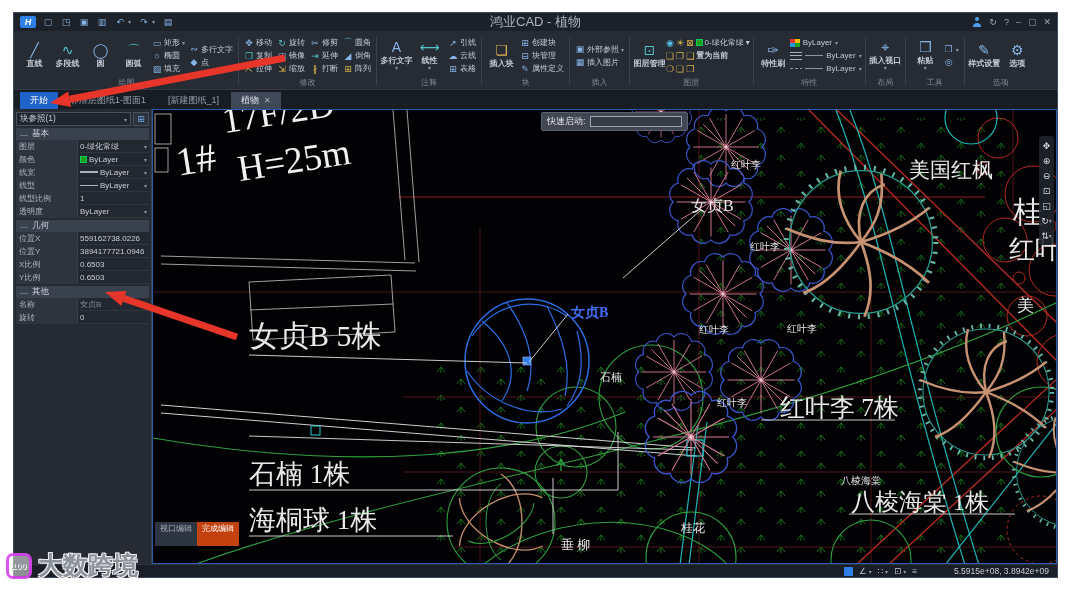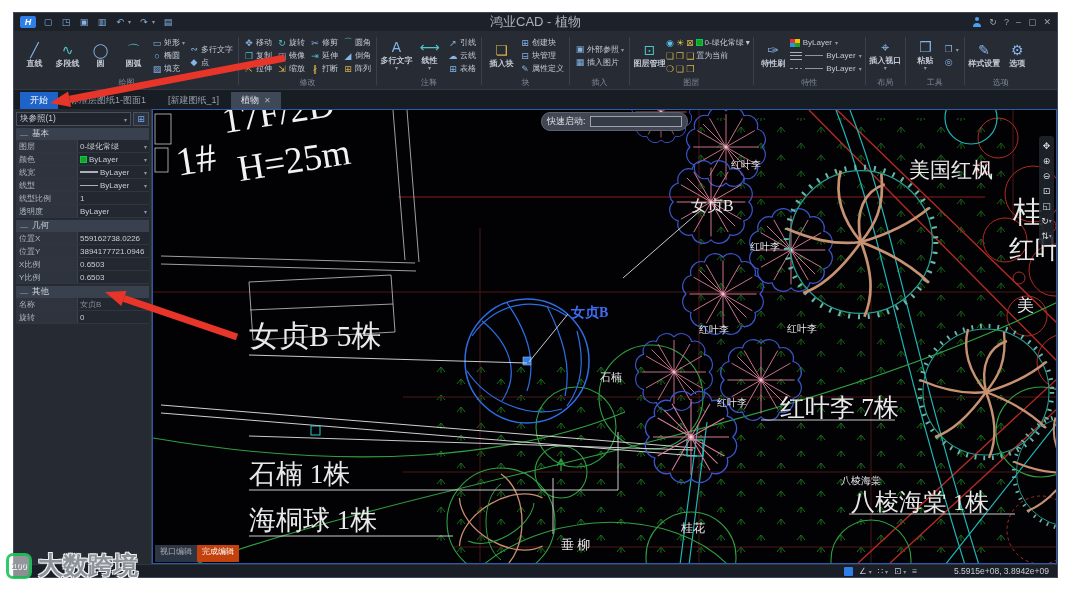--- a/index.html
+++ b/index.html
@@ -87,40 +87,40 @@
   .bigtext{position:absolute;left:8px;top:2px;width:240px;height:140px;transform:rotate(-9deg);
            transform-origin:20px 30px;color:#f2f2f2;z-index:2;
            font-family:"Liberation Serif","DejaVu Serif",serif}
   .bigtext span{position:absolute;white-space:nowrap}
   .bt1{left:12px;top:26px;font-size:40px}
   .bt2{left:64px;top:-6px;font-size:37px}
   .bt3{left:72px;top:44px;font-size:37px}
   #labels{position:absolute;inset:0;z-index:3;pointer-events:none}
   .cl{position:absolute;white-space:nowrap;color:#e9e9e9;font-family:"Liberation Serif","DejaVu Serif",serif}
   .qlaunch{position:absolute;left:388px;top:2px;height:19px;background:rgba(68,74,86,.95);border:1px solid #5a6170;
-           border-radius:9px;display:flex;align-items:center;gap:4px;padding:0 5px;font-size:9px;color:#e0e3e8;z-index:4}
+           border-radius:2px;display:flex;align-items:center;gap:4px;padding:0 5px;font-size:9px;color:#e0e3e8;z-index:4}
   .qlaunch input{width:92px;height:11px;background:#363c46;border:1px solid #9aa2ae;color:#ddd;font-size:8px}
   .navbar{position:absolute;right:2px;top:26px;width:15px;background:rgba(32,37,46,.88);border-radius:3px;
           display:flex;flex-direction:column;align-items:center;padding:2px 0;z-index:4}
   .navbar .li{height:15px;padding:0;justify-content:center;gap:0}
   .navbar .li .ic{color:#d7dbe2;font-size:9px;width:auto}
-  .vtabs{position:absolute;left:2px;bottom:1px;display:flex;font-size:8px;height:17px;z-index:4}
+  .vtabs{position:absolute;left:2px;bottom:17px;display:flex;font-size:8px;height:24px;z-index:4}
   .vt{padding:0 5px;line-height:13px;background:#2e3542;color:#a7aeb9}
   .vt.on{background:#c2410c;color:#fff}
   
   .statusbar{height:13px;background:#1a1e26;border-top:1px solid #2e3440;position:relative;flex:none}
   .sb-icons{position:absolute;left:830px;top:0;height:12px;display:flex;align-items:center;gap:6px}
   .ortho{width:9px;height:9px;background:#2f7fe8;border-radius:1px;display:inline-block}
   .sb-icons .li{height:12px;padding:0;color:#c3c9d2}
   .sb-icons .li .ic{color:#c3c9d2;font-size:8.5px;width:auto}
   .sb-coords{position:absolute;right:8px;top:1px;font-size:8.5px;color:#c9ced6}
   
   .arrows{position:absolute;inset:0;pointer-events:none;z-index:60}
   .wm{position:absolute;left:6px;top:549px;display:flex;align-items:center;gap:6px;opacity:.92;z-index:70}
-  .wm .lg{width:26px;height:26px;border:3px solid #22c55e;border-radius:7px;color:#9ba1a8;font-size:9px;font-weight:bold;
+  .wm .lg{width:26px;height:26px;border:3px solid #d946ef;border-radius:7px;color:#9ba1a8;font-size:9px;font-weight:bold;
           display:flex;align-items:center;justify-content:center;background:rgba(255,255,255,.55);
           text-shadow:1px 1px 0 #fff}
   .wm .tx{font-size:25px;font-weight:bold;color:#969ca4;
           text-shadow:1px 1px 0 #fff,-1px -1px 0 #fff,1px -1px 0 #fff,-1px 1px 0 #fff}
 </style>
 </head>
 <body>
 
 <div class="page">
   <div class="win">
@@ -350,21 +350,21 @@
               <i class="ic s">☀</i>
               <i class="ic">⊠</i>
               <span class="swatch"></span>
               <b style="font-weight:normal">0-绿化常绿</b>
               <i class="cr">▾</i>
             </div>
             <div class="lyr-row">
               <i class="ic">❏</i>
               <i class="ic">❐</i>
               <i class="ic">❑</i>
-              <b style="font-weight:normal">置为当前</b>
+              <b style="font-weight:bold">置为当前</b>
             </div>
             <div class="lyr-row">
               <i class="ic">❍</i>
               <i class="ic">❏</i>
               <i class="ic">❒</i>
             </div>
           </div>
         </div>
         <div class="rg-l">图层</div>
       </div>

